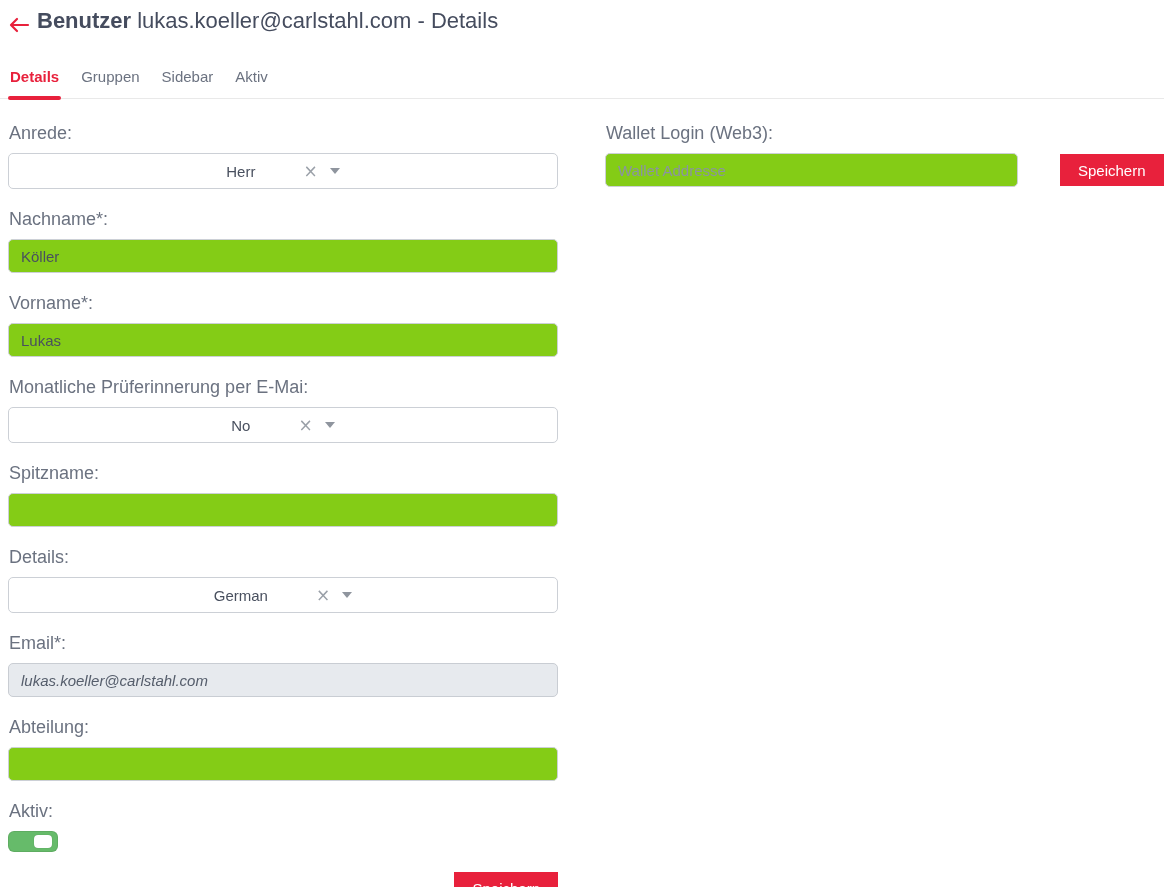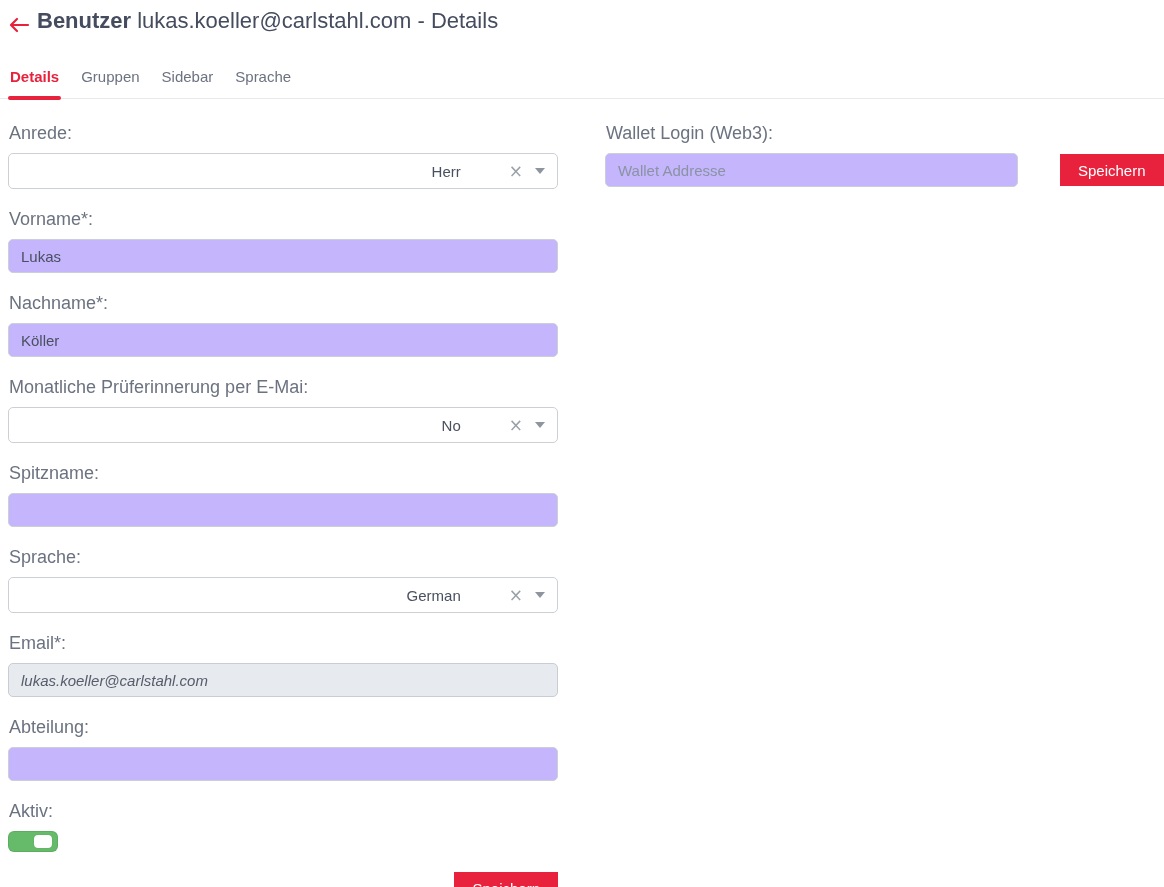--- a/index.html
+++ b/index.html
@@ -52,28 +52,28 @@
   .field{margin-bottom:20px;}
   .field-label{
     display:block;font-size:18px;color:var(--label-grey);
     margin:0 0 9px 1px;
   }
   .text-input{
     width:100%;height:34px;
     border:1px solid var(--border-grey);border-radius:5px;
     padding:0 12px;font-size:15px;color:var(--text-dark);
     font-family:"Liberation Sans",sans-serif;
-    background:#c4b5fd;outline:none;
+    background:#84cc16;outline:none;
   }
   .text-input::placeholder{color:#8a93a2;opacity:1;}
   .text-input.disabled{background:var(--disabled-bg);border-color:#c9cdd3;color:#555d6b;font-style:italic;}
   .select{
     width:100%;height:36px;
     border:1px solid var(--border-grey);border-radius:5px;
-    display:flex;align-items:center;justify-content:flex-end;
+    display:flex;align-items:center;justify-content:center;
     padding:0 12px;background:#fff;cursor:pointer;gap:48px;
   }
   .select-value{font-size:15px;color:var(--text-dark);}
   .select-controls{display:flex;align-items:center;gap:12px;}
   .clear-x{
     font-size:17px;line-height:1;color:#9aa0a8;cursor:pointer;
     font-family:"DejaVu Sans",sans-serif;
   }
   .caret{
     width:0;height:0;cursor:pointer;
@@ -116,66 +116,66 @@
       </svg>
     </span>
   </button>
   <h1 class="page-title"><span class="strong">Benutzer</span><span>lukas.koeller@carlstahl.com - Details</span></h1>
 </div>
 
 <nav class="tabs">
   <div class="tab active">Details</div>
   <div class="tab">Gruppen</div>
   <div class="tab">Sidebar</div>
-  <div class="tab">Sprache</div>
+  <div class="tab">Aktiv</div>
 </nav>
 
 <div class="content">
 
   <div class="left-col">
 
     <div class="field">
       <label class="field-label">Anrede:</label>
       <div class="select">
         <span class="select-value">Herr</span>
         <span class="select-controls">
           <span class="clear-x">×</span>
           <span class="caret"></span>
         </span>
       </div>
     </div>
 
     <div class="field">
+      <label class="field-label">Nachname*:</label>
+      <input class="text-input" type="text" value="Köller" style="">
+    </div>
+
+    <div class="field">
       <label class="field-label">Vorname*:</label>
       <input class="text-input" type="text" value="Lukas" style="">
-    </div>
-
-    <div class="field">
-      <label class="field-label">Nachname*:</label>
-      <input class="text-input" type="text" value="Köller" style="">
     </div>
 
     <div class="field">
       <label class="field-label">Monatliche Prüferinnerung per E-Mai:</label>
       <div class="select">
         <span class="select-value">No</span>
         <span class="select-controls">
           <span class="clear-x">×</span>
           <span class="caret"></span>
         </span>
       </div>
     </div>
 
     <div class="field">
       <label class="field-label">Spitzname:</label>
       <input class="text-input" type="text" value="" style="">
     </div>
 
     <div class="field">
-      <label class="field-label">Sprache:</label>
+      <label class="field-label">Details:</label>
       <div class="select">
         <span class="select-value">German</span>
         <span class="select-controls">
           <span class="clear-x">×</span>
           <span class="caret"></span>
         </span>
       </div>
     </div>
 
     <div class="field">

